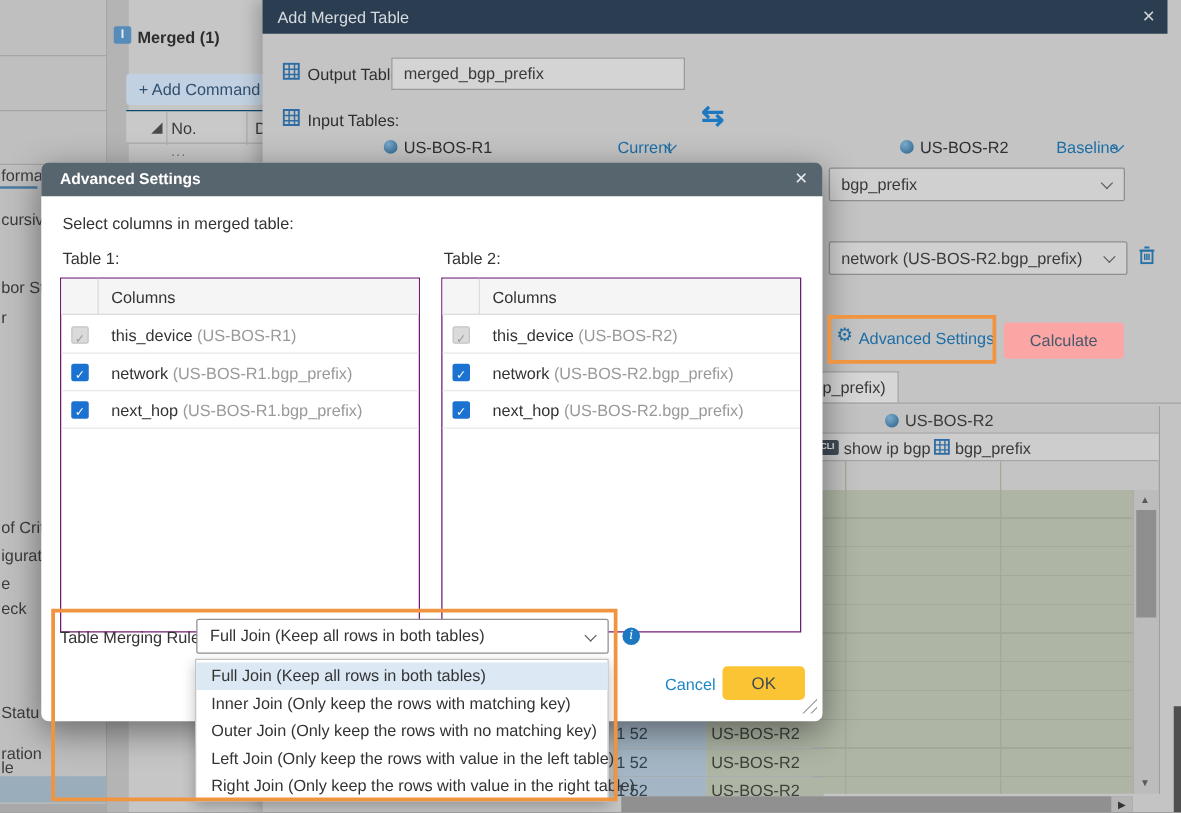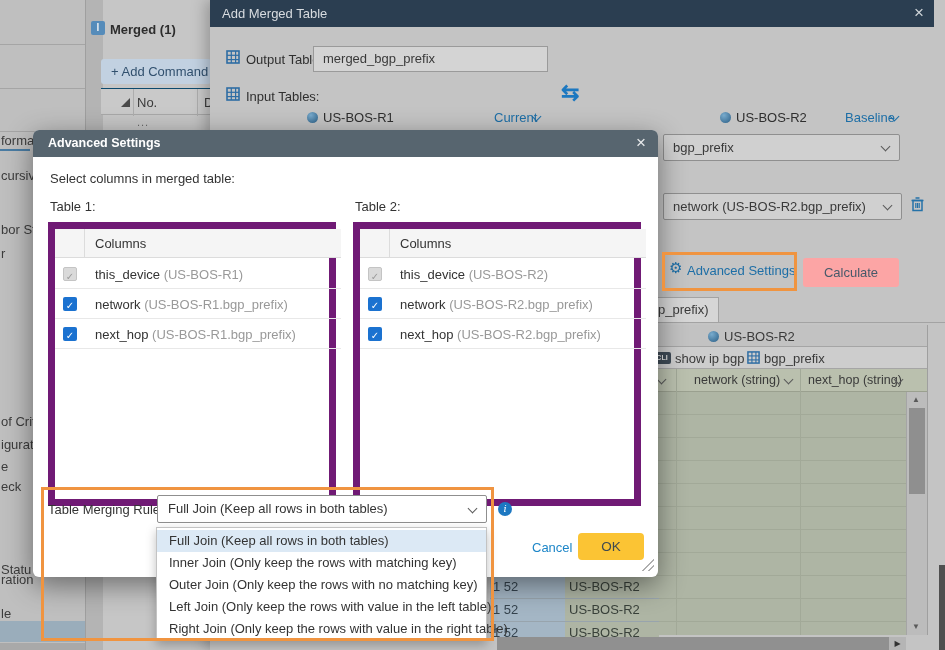--- a/index.html
+++ b/index.html
@@ -80,21 +80,21 @@
 
   .win-edge { left:939px; top:565px; width:6px; height:85px; background:#4f4f4f; }
 
   
   .adv { left:33px; top:130px; width:625px; height:447px; background:#ffffff; border-radius:6px; box-shadow:0 8px 28px rgba(0,0,0,.45); z-index:5; }
   .adv-header { position:absolute; left:0; top:0; width:625px; height:27px; background:#57656f; border-radius:6px 6px 0 0; }
   .adv-header .title { position:absolute; left:15px; top:6px; color:#ffffff; font-weight:bold; font-size:12.5px; }
   .adv-close { position:absolute; right:12px; top:2px; color:#e8eaec; font-size:17px; line-height:22px; }
   .adv .sub { position:absolute; left:17px; top:41px; color:#333; }
   .tlabel { position:absolute; top:69px; color:#333; }
-  .coltable { position:absolute; top:92px; width:288px; height:284px; border:7px solid #701a75; background:#fff; }
+  .coltable { position:absolute; top:92px; width:288px; height:284px; border:1px solid #701a75; background:#fff; }
   .ct-head { position:absolute; left:0; top:0; width:286px; height:29px; background:#f5f5f5; border-bottom:1px solid #dcdcdc; color:#333; }
   .ct-head .cb-col { position:absolute; left:0; top:0; width:30px; height:29px; border-right:1px solid #dcdcdc; }
   .ct-head .hd { position:absolute; left:40px; top:7px; }
   .ct-row { position:absolute; left:0; width:286px; height:30px; border-bottom:1px solid #e8e8e8; }
   .cbx { position:absolute; left:8px; top:8px; width:14px; height:14px; border-radius:2px; text-align:center; }
   .cbx .tick { font-size:10px; line-height:14px; }
   .cbx.on { background:#1b72d0; }
   .cbx.on .tick { color:#fff; }
   .cbx.dis { background:#dadada; border:1px solid #c4c4c4; }
   .cbx.dis .tick { color:#9a9a9a; line-height:12px; }
@@ -131,21 +131,21 @@
     <div class="bg-item" style="top:133px">forma</div>
     <div class="tab-underline"></div>
     <div class="bg-item" style="top:168px">cursive</div>
     <div class="bg-item" style="top:222px">bor Sta</div>
     <div class="bg-item" style="top:246px">r</div>
     <div class="bg-item" style="top:414px">of Crit</div>
     <div class="bg-item" style="top:437px">iguratio</div>
     <div class="bg-item" style="top:459px">e</div>
     <div class="bg-item" style="top:479px">eck</div>
     <div class="bg-item" style="top:562px">Statu</div>
-    <div class="bg-item" style="top:572px">ration</div>
+    <div class="bg-item" style="top:595px">ration</div>
     <div class="bg-item" style="top:606px">le</div>
     <div class="blue-row"></div>
     <div class="below-row"></div>
   </div>
 
   <div class="abs merged-panel">
     <div class="merged-gutter"></div>
     <div class="intent-icon">I</div>
     <div class="merged-title txt">Merged (1)</div>
     <div class="add-cmd-btn">+ Add Command</div>
@@ -238,27 +238,20 @@
           <svg width="13" height="13" viewBox="0 0 14 14">
               <rect x="1" y="1" width="12" height="12" fill="none" stroke="#2e6da4" stroke-width="1.6"></rect>
               <line x1="1" y1="5.3" x2="13" y2="5.3" stroke="#2e6da4" stroke-width="1.2"></line>
               <line x1="1" y1="9.6" x2="13" y2="9.6" stroke="#2e6da4" stroke-width="1.2"></line>
               <line x1="5.3" y1="1" x2="5.3" y2="13" stroke="#2e6da4" stroke-width="1.2"></line>
               <line x1="9.6" y1="1" x2="9.6" y2="13" stroke="#2e6da4" stroke-width="1.2"></line>
             </svg>
         </span>
         <span class="abs txt" style="left:114px; top:4px; color:#3a3a3a">bgp_prefix</span>
       </div>
-      <div class="pt-r3">
-        <span class="chev-abs" style="left:8px; top:7px"></span>
-        <span class="abs txt" style="left:44px; top:4px; font-size:12.5px">network (string)</span>
-        <span class="chev-abs" style="left:135px; top:7px"></span>
-        <span class="abs txt" style="left:158px; top:4px; font-size:12.5px">next_hop (string)</span>
-        <span class="chev-abs" style="left:245px; top:7px"></span>
-      </div>
       <div class="pt-body"></div>
       <div class="pt-colline" style="left:26px"></div>
       <div class="pt-colline" style="left:150px"></div>
       <div class="vscroll">
         <span class="sb-arrow" style="top:3px">▲</span>
         <div class="thumb"></div>
         <span class="sb-arrow" style="top:230px">▼</span>
       </div>
     </div>
 

